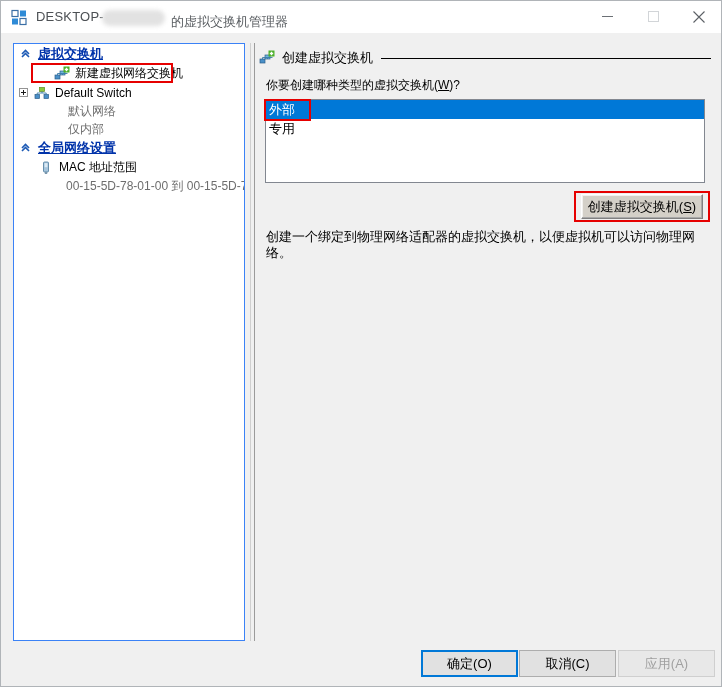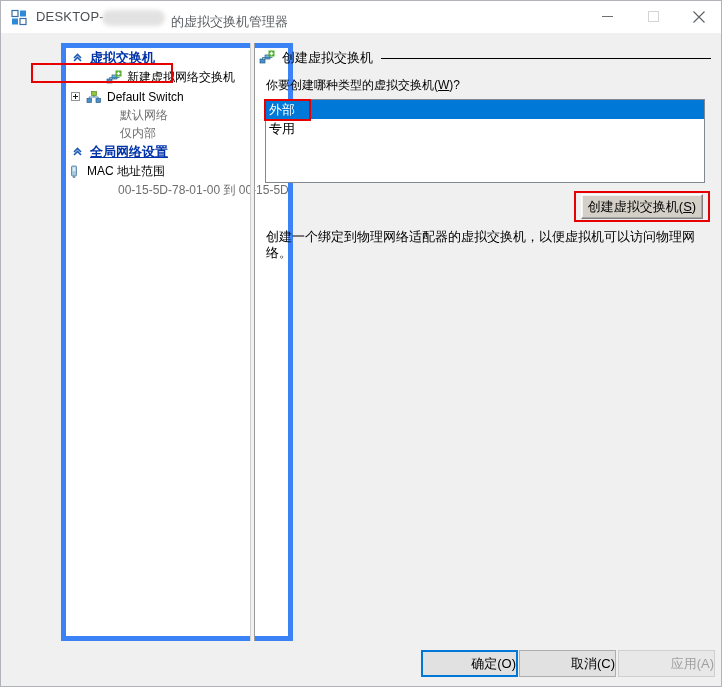--- a/index.html
+++ b/index.html
@@ -73,24 +73,23 @@
   #btn-max { left: 629px; }
   #btn-close { left: 675px; }
   .winbtn svg { display: block; margin: 0 auto; }
 
   
   #tree-panel {
     position: absolute;
     left: 12px; top: 42px;
     width: 232px; height: 598px;
     background: #ffffff;
-    border: 5px solid #3b82f6;
+    border: 1px solid #3b82f6;
     box-sizing: border-box;
     overflow: hidden;
-    margin-left: 48px;
   }
   #splitter {
     position: absolute;
     left: 249px; top: 42px;
     width: 5px; height: 598px;
     background: #f0f0f0;
     border-left: 1px solid #cfcfcf;
     border-right: 1px solid #9b9b9b;
     box-sizing: border-box;
     cursor: col-resize;
@@ -156,21 +155,21 @@
     padding-left: 54px;
     display: flex;
     align-items: center;
     white-space: nowrap;
   }
   .tree-sub.mac-sub { padding-left: 52px; color: #6d6d6d; }
 
   
   #row-new { padding-left: 40px; }
   #row-new .sw-icon { margin-left: 0; }
-  #row-mac { }
+  #row-mac { padding-left: 24px; }
 
   
   #content {
     position: absolute;
     left: 258px; top: 42px;
     width: 452px; height: 598px;
   }
   #group-header {
     position: absolute;
     left: 0; top: 6px;
@@ -257,21 +256,20 @@
     width: 97px; height: 27px;
     background: #e1e1e1;
     border: 1px solid #adadad;
     box-sizing: border-box;
     font-family: "Liberation Sans", sans-serif;
     font-size: 13px;
     color: #000000;
     cursor: default;
     padding: 0;
     white-space: nowrap;
-    text-align: right;
   }
   #btn-ok {
     left: 420px; top: 649px;
     border: 2px solid #0078d7;
     background: #e1e1e1;
   }
   #btn-cancel { left: 518px; top: 649px; }
   #btn-apply {
     left: 617px; top: 649px;
     color: #a0a0a0;

